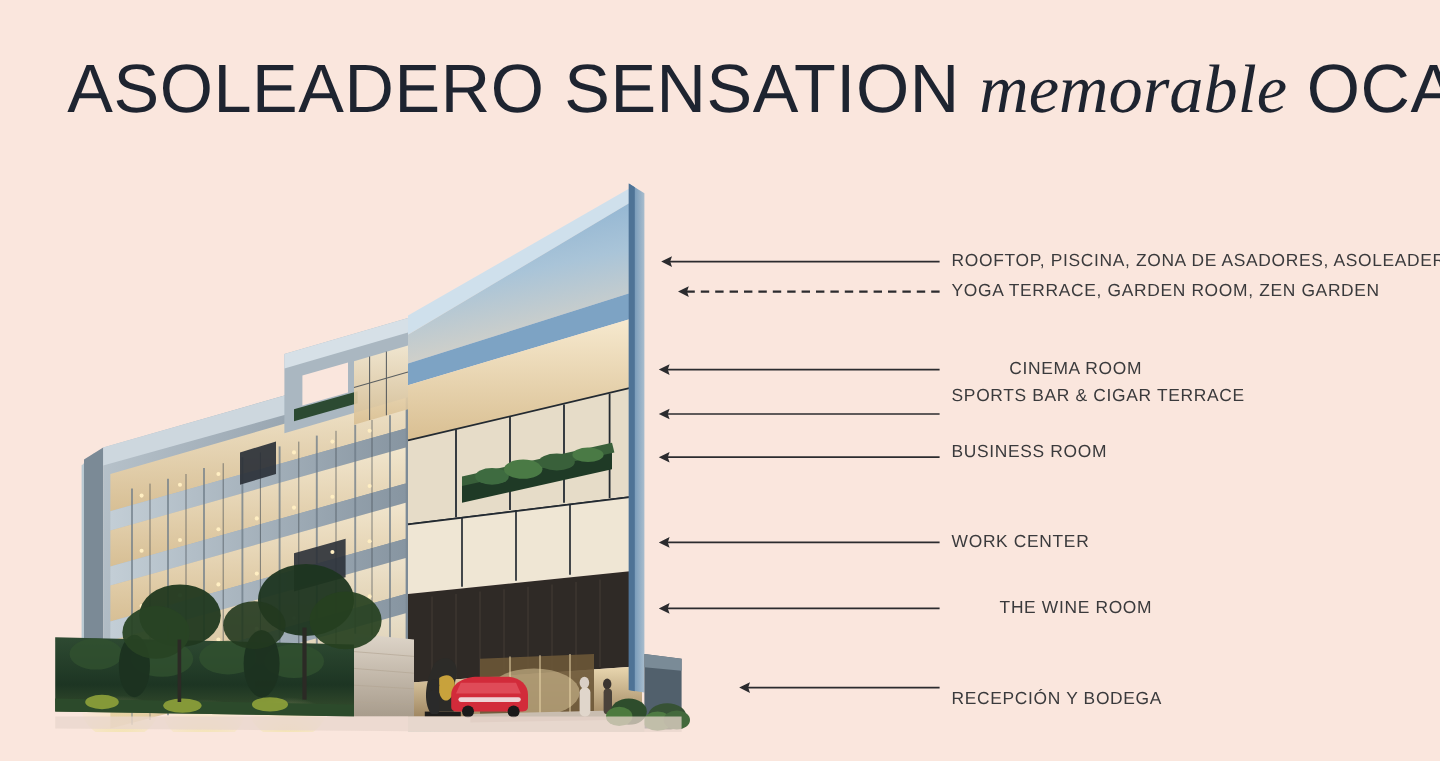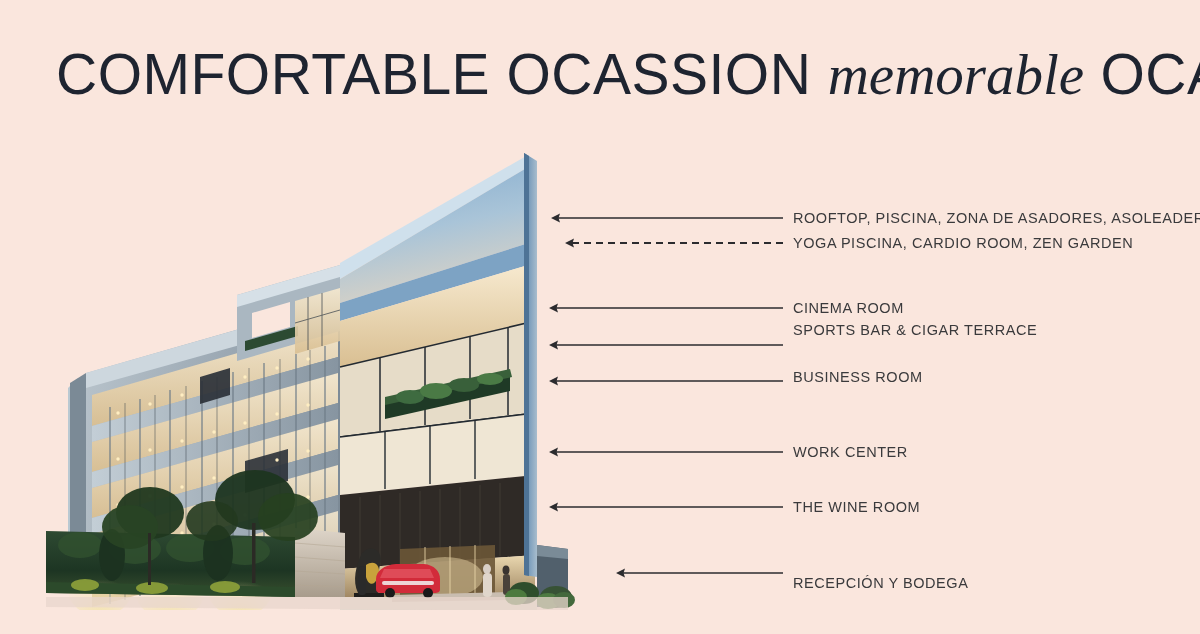--- a/index.html
+++ b/index.html
@@ -65,21 +65,21 @@
     position: absolute;
     overflow: visible;
   }
 </style>
 </head>
 <body>
 
 <div id="slide">
 
   <div id="title">
-    <span class="t-part">COMFORTABLE OCASSION </span><span class="t-italic">memorable</span><span class="t-part"> OCASSION</span>
+    <span class="t-part">ASOLEADERO SENSATION </span><span class="t-italic">memorable</span><span class="t-part"> OCASSION</span>
   </div>
 
   <div id="render-wrap">
     <svg id="render-svg" width="540" height="465" viewBox="0 0 540 465">
       <defs>
         <linearGradient id="skyGrad" x1="0" y1="0" x2="0.3" y2="1">
           <stop offset="0%" stop-color="#7fa9cd"></stop>
           <stop offset="55%" stop-color="#a9c4d8"></stop>
           <stop offset="100%" stop-color="#d8d2c6"></stop>
         </linearGradient>
@@ -387,46 +387,46 @@
   <div id="callouts">
       <svg class="arrow-svg" width="252" height="16" viewBox="0 0 252 16" style="left: 539px; top: 210px;">
         <line x1="244" y1="8" x2="19" y2="8" stroke="#2b2b2e" stroke-width="1.4"></line>
         <path d="M12,8 L21,3.6 L19.5,8 L21,12.4 Z" fill="#2b2b2e"></path>
       </svg>
       <div class="callout-label" style="top: 209px; color: rgb(58, 58, 60);">ROOFTOP,  PISCINA, ZONA DE ASADORES, ASOLEADERO</div>
       <svg class="arrow-svg" width="238" height="16" viewBox="0 0 238 16" style="left: 553px; top: 235px;">
         <line x1="230" y1="8" x2="19" y2="8" stroke="#2b2b2e" stroke-width="2" stroke-dasharray="7 5"></line>
         <path d="M12,8 L21,3.6 L19.5,8 L21,12.4 Z" fill="#2b2b2e"></path>
       </svg>
-      <div class="callout-label" style="top: 234px; color: rgb(58, 58, 60);">YOGA PISCINA, CARDIO ROOM, ZEN GARDEN</div>
+      <div class="callout-label" style="top: 234px; color: rgb(58, 58, 60);">YOGA TERRACE, GARDEN ROOM, ZEN GARDEN</div>
       <svg class="arrow-svg" width="254" height="16" viewBox="0 0 254 16" style="left: 537px; top: 300px;">
         <line x1="246" y1="8" x2="19" y2="8" stroke="#2b2b2e" stroke-width="1.4"></line>
         <path d="M12,8 L21,3.6 L19.5,8 L21,12.4 Z" fill="#2b2b2e"></path>
       </svg>
-      <div class="callout-label" style="top: 299px; color: rgb(58, 58, 60);">CINEMA ROOM</div>
+      <div class="callout-label" style="top: 299px; color: rgb(58, 58, 60); margin-left: 48px;">CINEMA ROOM</div>
       <svg class="arrow-svg" width="254" height="16" viewBox="0 0 254 16" style="left: 537px; top: 337px;">
         <line x1="246" y1="8" x2="19" y2="8" stroke="#2b2b2e" stroke-width="1.4"></line>
         <path d="M12,8 L21,3.6 L19.5,8 L21,12.4 Z" fill="#2b2b2e"></path>
       </svg>
       <div class="callout-label" style="top: 321px; color: rgb(58, 58, 60);">SPORTS BAR &amp; CIGAR TERRACE</div>
       <svg class="arrow-svg" width="254" height="16" viewBox="0 0 254 16" style="left: 537px; top: 373px;">
         <line x1="246" y1="8" x2="19" y2="8" stroke="#2b2b2e" stroke-width="1.4"></line>
         <path d="M12,8 L21,3.6 L19.5,8 L21,12.4 Z" fill="#2b2b2e"></path>
       </svg>
       <div class="callout-label" style="top: 368px; color: rgb(58, 58, 60);">BUSINESS ROOM</div>
       <svg class="arrow-svg" width="254" height="16" viewBox="0 0 254 16" style="left: 537px; top: 444px;">
         <line x1="246" y1="8" x2="19" y2="8" stroke="#2b2b2e" stroke-width="1.4"></line>
         <path d="M12,8 L21,3.6 L19.5,8 L21,12.4 Z" fill="#2b2b2e"></path>
       </svg>
       <div class="callout-label" style="top: 443px; color: rgb(58, 58, 60);">WORK CENTER</div>
       <svg class="arrow-svg" width="254" height="16" viewBox="0 0 254 16" style="left: 537px; top: 499px;">
         <line x1="246" y1="8" x2="19" y2="8" stroke="#2b2b2e" stroke-width="1.4"></line>
         <path d="M12,8 L21,3.6 L19.5,8 L21,12.4 Z" fill="#2b2b2e"></path>
       </svg>
-      <div class="callout-label" style="top: 498px; color: rgb(58, 58, 60);">THE WINE ROOM</div>
+      <div class="callout-label" style="top: 498px; color: rgb(58, 58, 60); margin-left: 40px;">THE WINE ROOM</div>
       <svg class="arrow-svg" width="187" height="16" viewBox="0 0 187 16" style="left: 604px; top: 565px;">
         <line x1="179" y1="8" x2="19" y2="8" stroke="#2b2b2e" stroke-width="1.4"></line>
         <path d="M12,8 L21,3.6 L19.5,8 L21,12.4 Z" fill="#2b2b2e"></path>
       </svg>
       <div class="callout-label" style="top: 574px; color: rgb(58, 58, 60);">RECEPCIÓN Y  BODEGA</div>
     </div>
 
 </div>
 
 </body></html>

